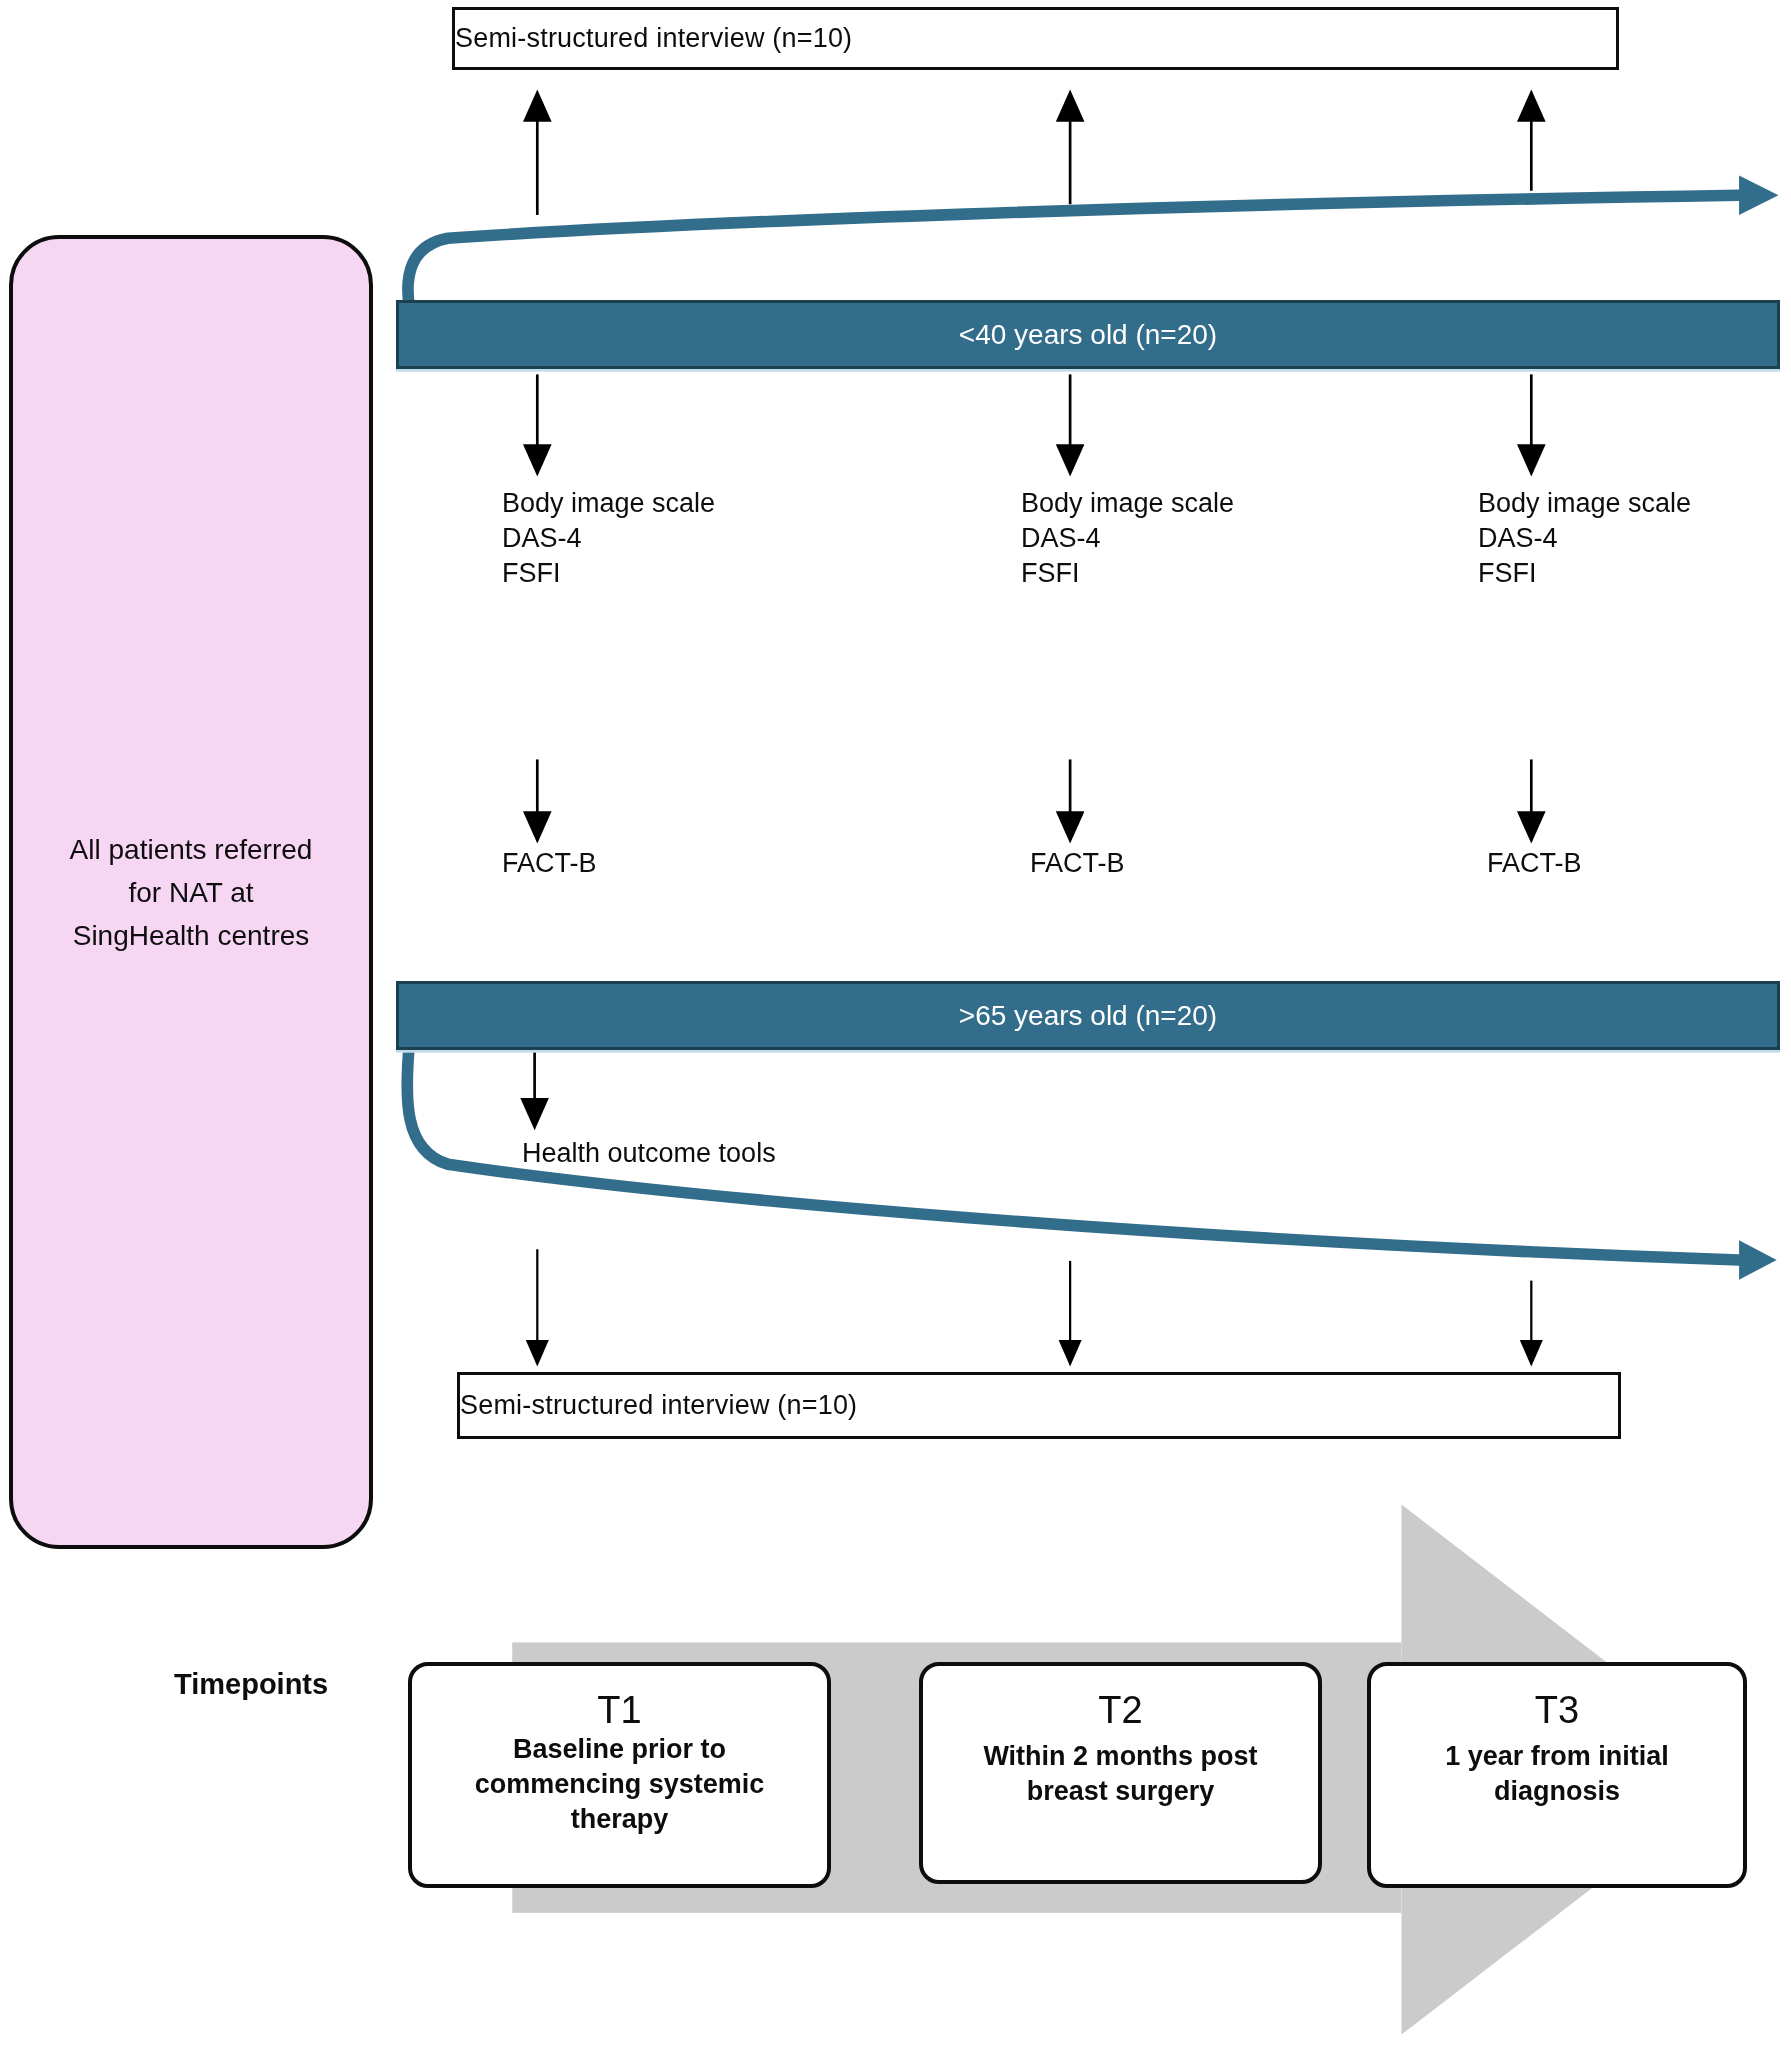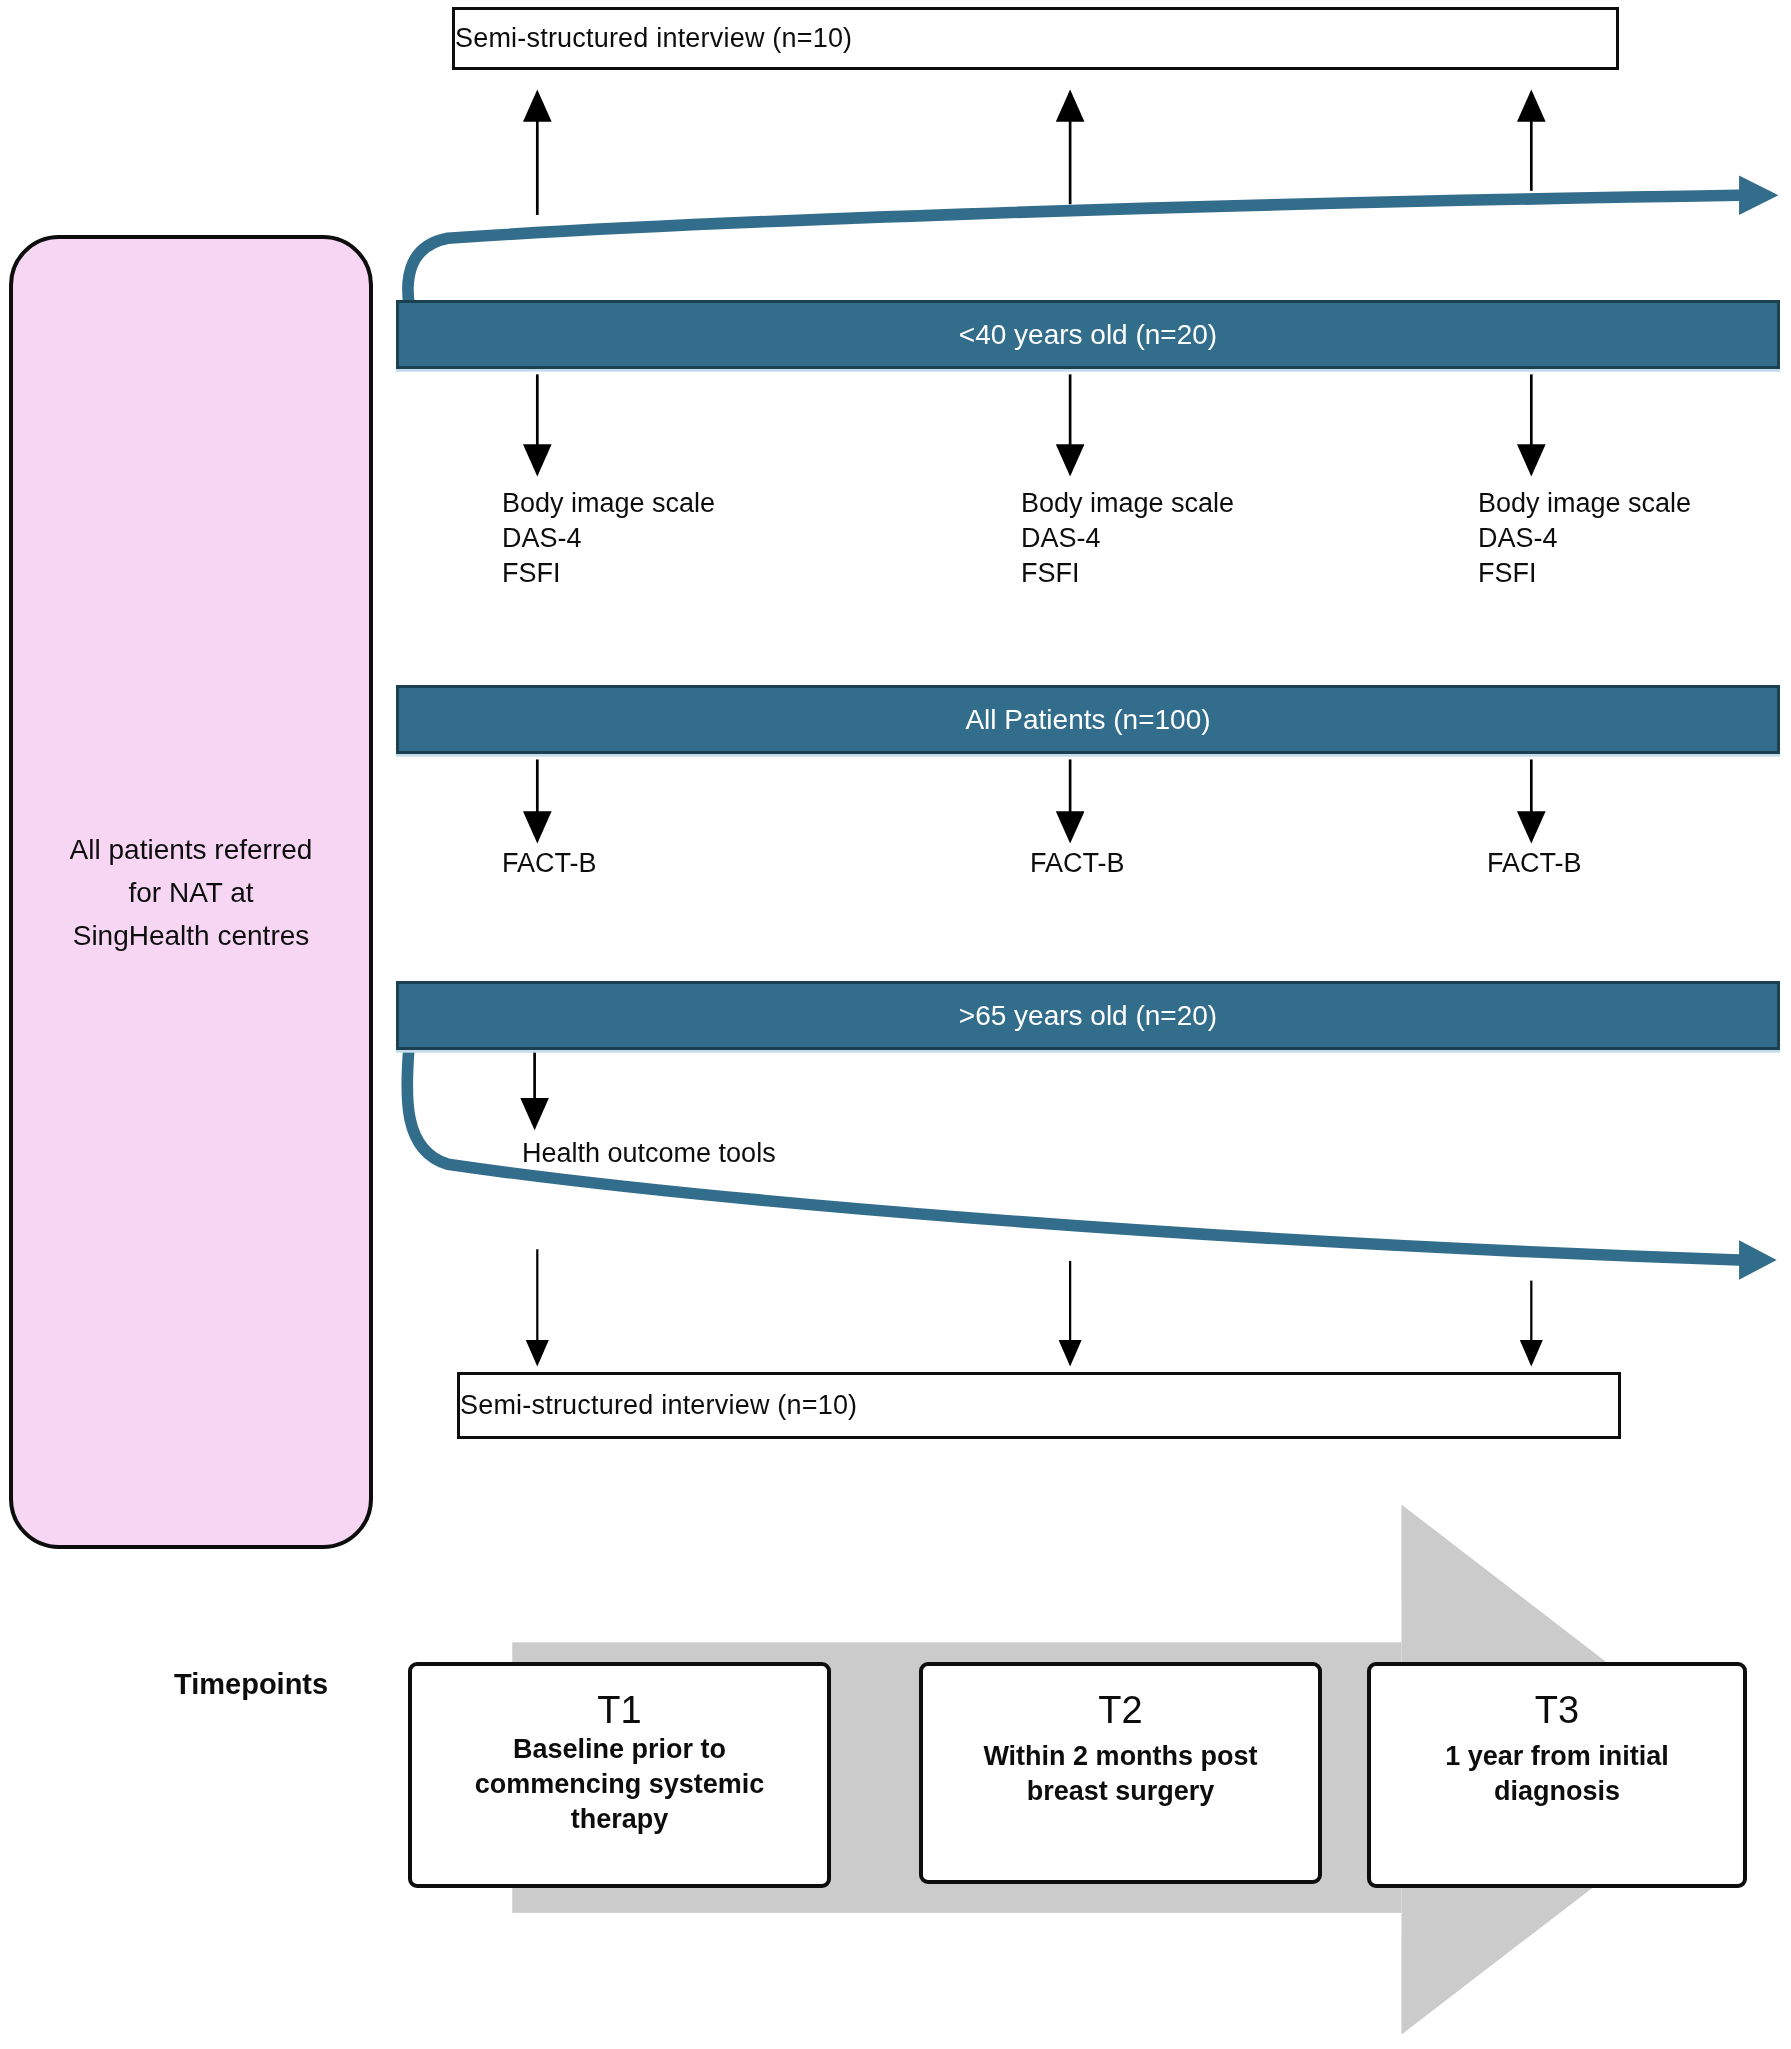--- a/index.html
+++ b/index.html
@@ -29,21 +29,21 @@
   }
   
   .source{
     background:var(--pink); border:4.5px solid var(--ink); border-radius:50px; z-index:2;
     display:flex;align-items:center;justify-content:center;text-align:center;
     font-size:28px; line-height:43px;
   }
   .measure{ z-index:2; font-size:27px; line-height:35px; white-space:nowrap;}
   .tp-label{ z-index:2; font-size:29px; font-weight:bold;}
   .tbox{
-    background:var(--white); border:4.5px solid var(--ink); border-radius:9px; z-index:2;
+    background:var(--white); border:4.5px solid var(--ink); border-radius:20px; z-index:2;
     text-align:center;
   }
   .tbox .ttitle{font-size:38px; margin-top:23px; line-height:43px;}
   .tbox .tline{font-size:27px; line-height:35px;font-weight:bold;}
   .tbox .tgap{height:7.2px;}
 </style>
 </head>
 <body>
 
 <div id="canvas">
@@ -127,23 +127,20 @@
     <div>Body image scale</div>
     <div>DAS-4</div>
     <div>FSFI</div>
   </div>
   <div class="abs measure" style="left:1478px;top:486px;">
     <div>Body image scale</div>
     <div>DAS-4</div>
     <div>FSFI</div>
   </div>
 
-  <div class="abs bar" style="left:396px;top:685px;width:1384px;height:69px;">
-    <span>All Patients (n=100)</span>
-  </div>
 
   <div class="abs measure" style="left:502px;top:846px;">
     <div>FACT-B</div>
   </div>
   <div class="abs measure" style="left:1030px;top:846px;">
     <div>FACT-B</div>
   </div>
   <div class="abs measure" style="left:1487px;top:846px;">
     <div>FACT-B</div>
   </div>

